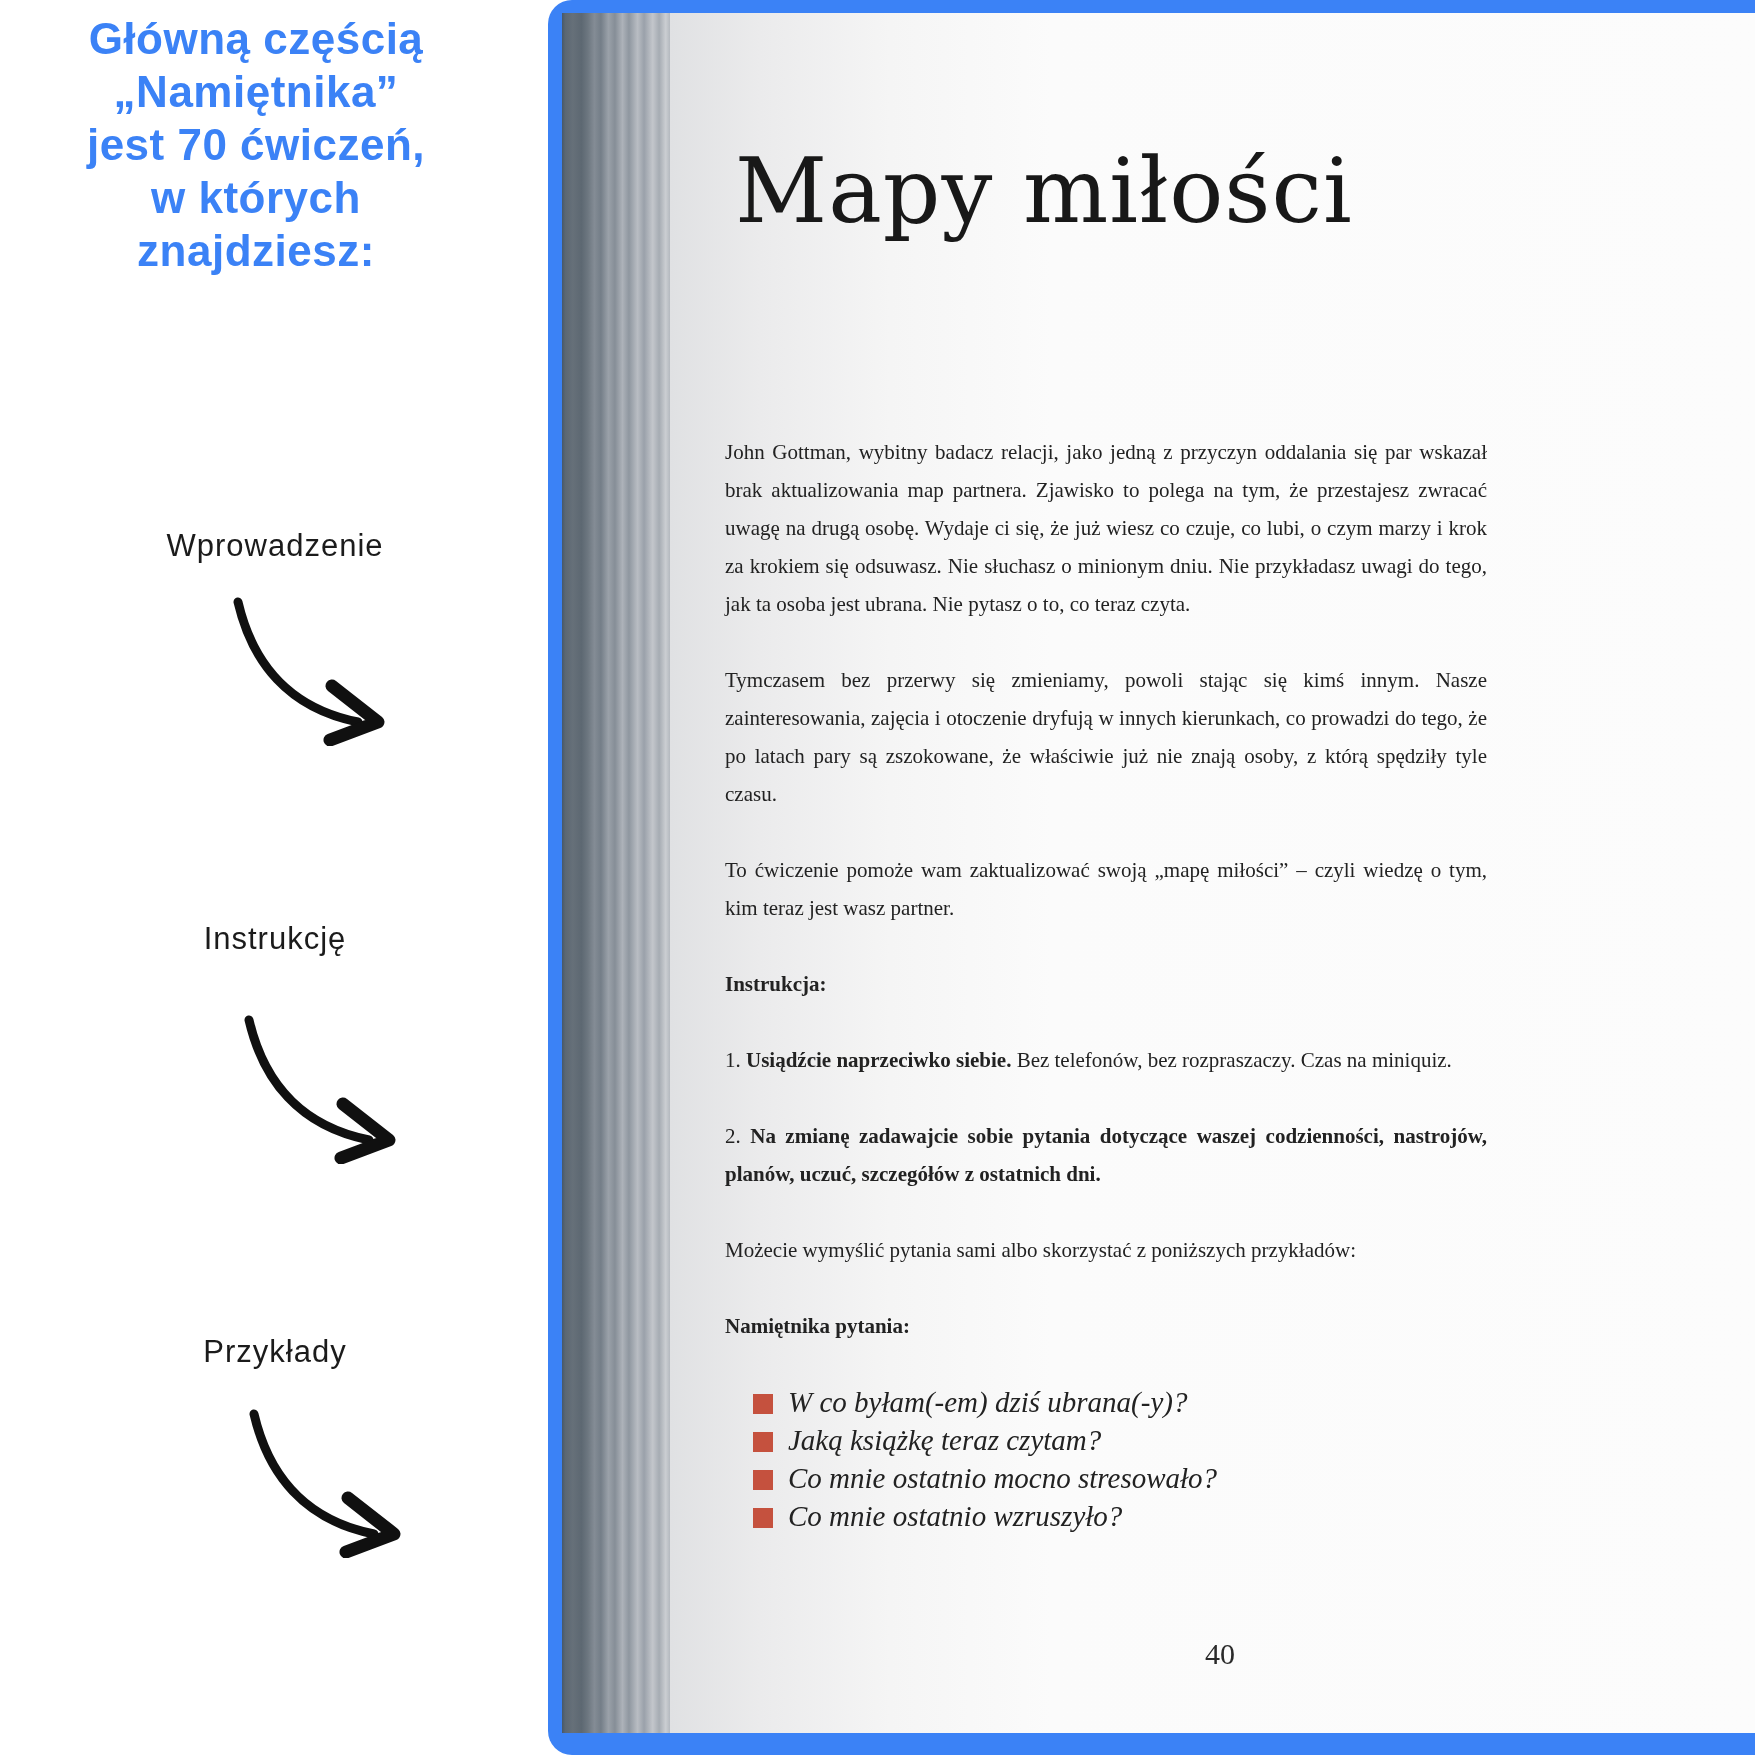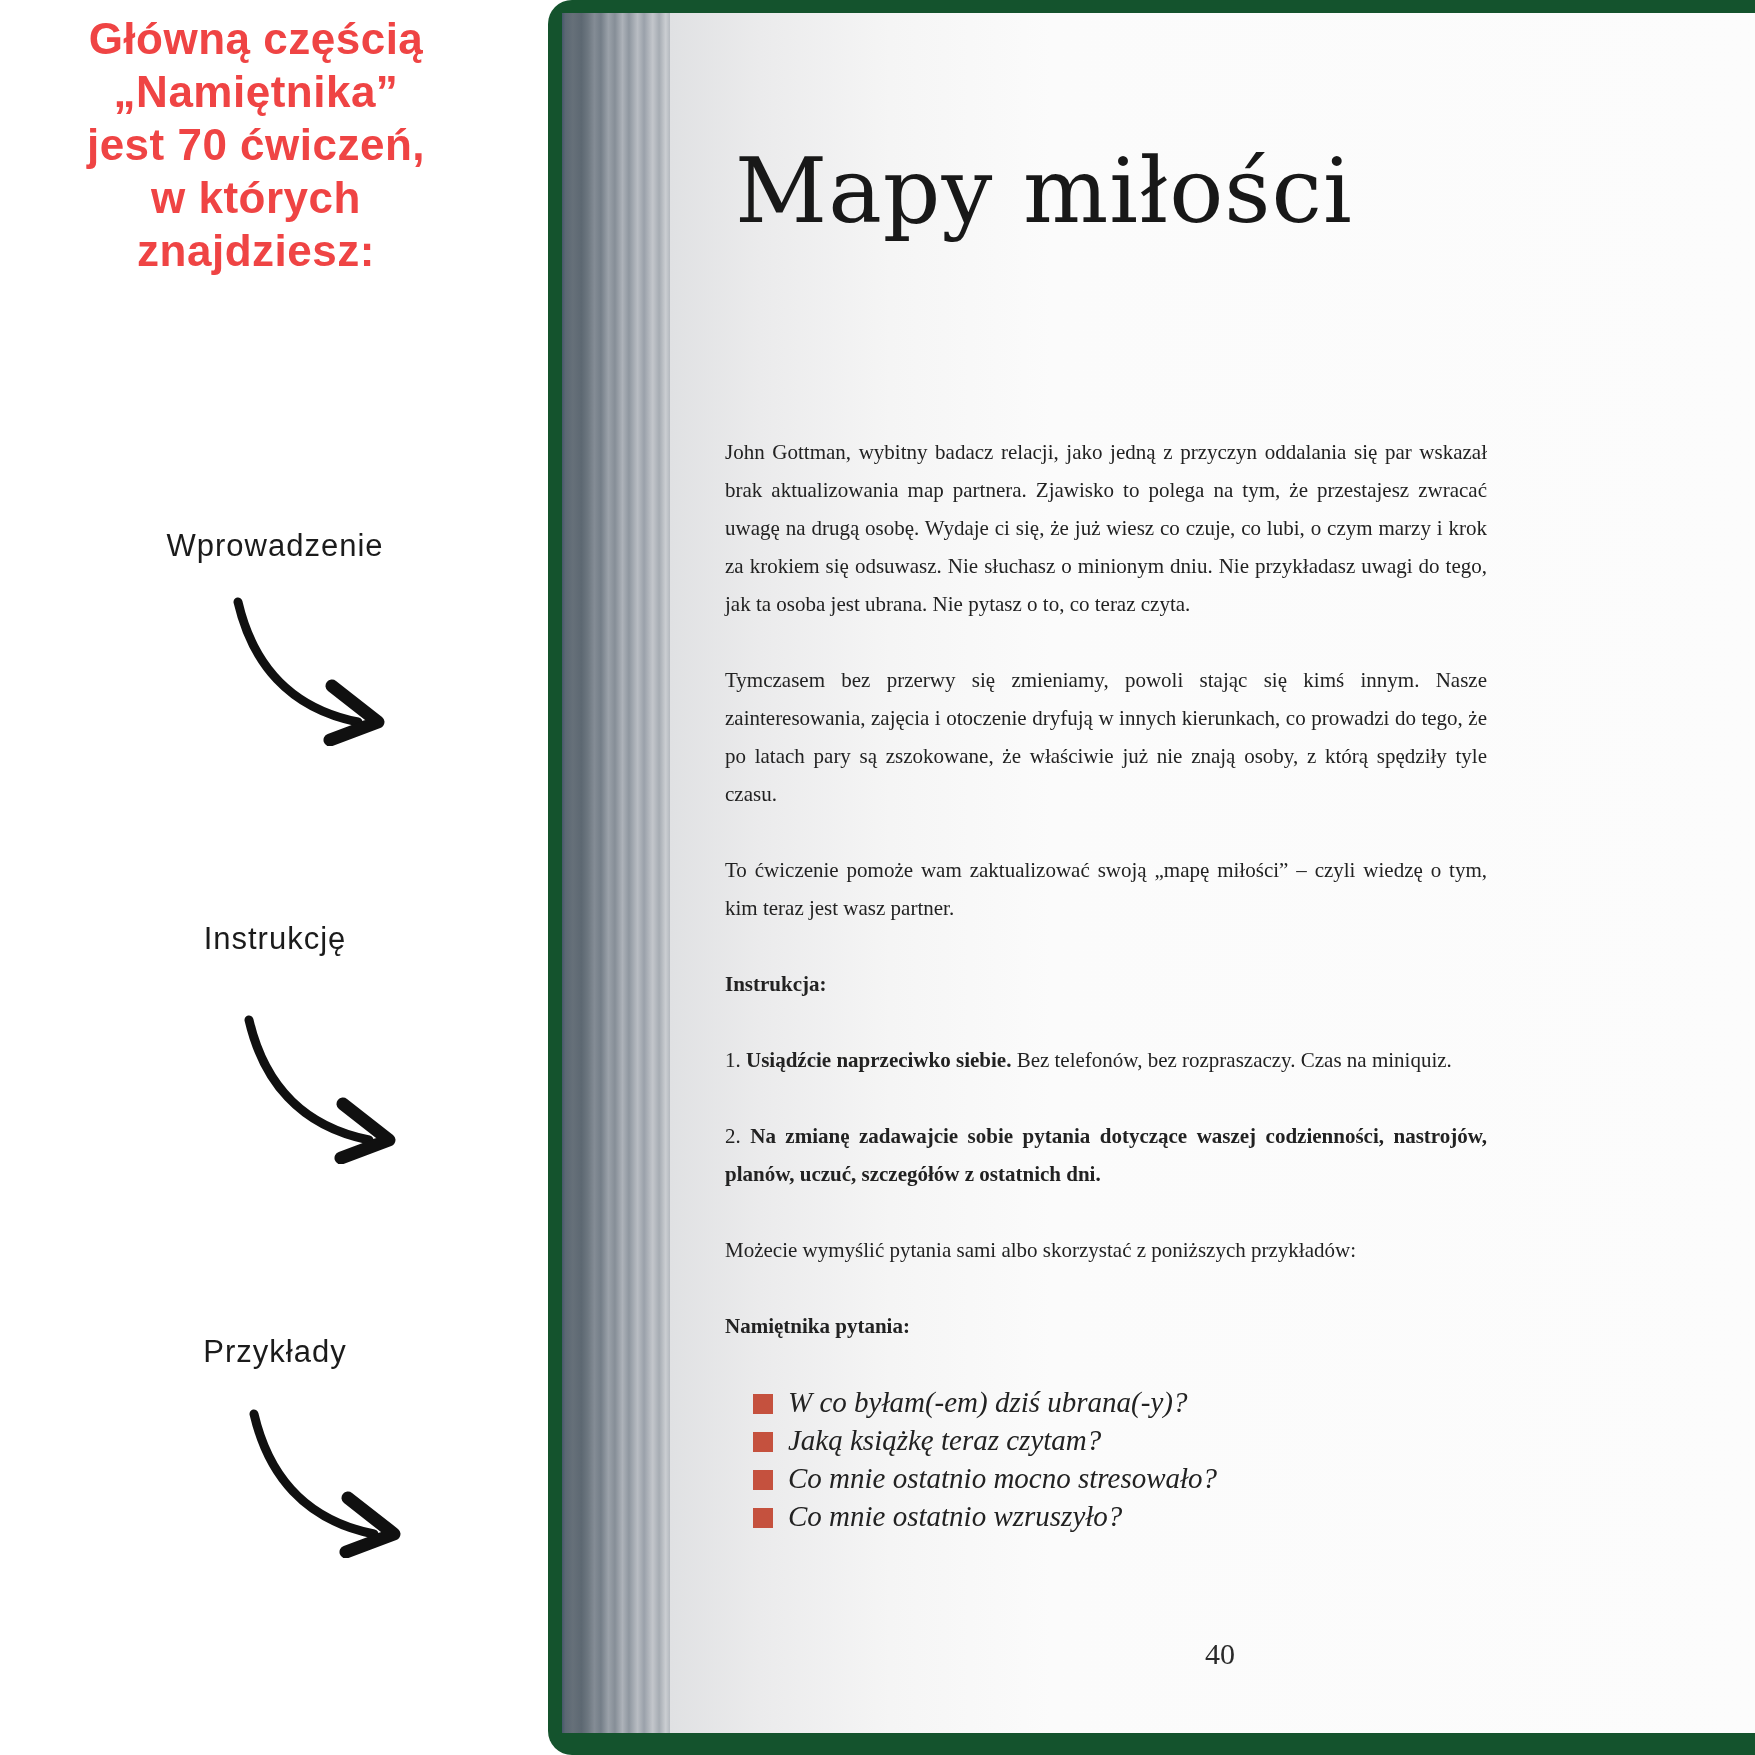--- a/index.html
+++ b/index.html
@@ -9,41 +9,41 @@
     overflow:hidden;
     background:#ffffff;
     font-family:"Liberation Sans", sans-serif;
   }
 
   
   .anno-heading{
     position:absolute;left:38px;top:12px;width:436px;
     text-align:center;
     font-weight:700;font-size:44px;line-height:53px;
-    letter-spacing:.5px;color:#ef4444;
+    letter-spacing:.5px;color:#3b82f6;
     white-space:pre-line;
   }
   .anno-label{
     position:absolute;left:55px;width:440px;
     text-align:center;
     font-size:31px;font-weight:400;letter-spacing:1px;color:#1b1b1b;
   }
   .anno-label.l1{top:528px;}
   .anno-label.l2{top:921px;}
   .anno-label.l3{top:1334px;}
   .anno-arrow{position:absolute;width:180px;height:150px;}
   .anno-arrow.a1{left:222px;top:596px;}
   .anno-arrow.a2{left:233px;top:1014px;}
   .anno-arrow.a3{left:238px;top:1408px;}
   .anno-arrow svg{width:100%;height:100%;display:block;}
 
   
   .book{
     position:absolute;left:548px;top:0;right:0;bottom:0;
-    background:#14532d;
+    background:#3b82f6;
     border-radius:24px 0 0 24px;
     padding:13px 0 22px 14px;
     box-sizing:border-box;
   }
   .book-inner{display:flex;height:100%;}
   .page-edges{
     width:108px;flex:0 0 108px;height:100%;
     background:linear-gradient(90deg,
       #46586a 0%, #5b6773 3%, #667079 10%, #5d6872 18%, #6d7780 24%,
       #848c95 30%, #747e88 36%, #9aa1a9 43%, #868e97 49%, #adb2b9 56%,

